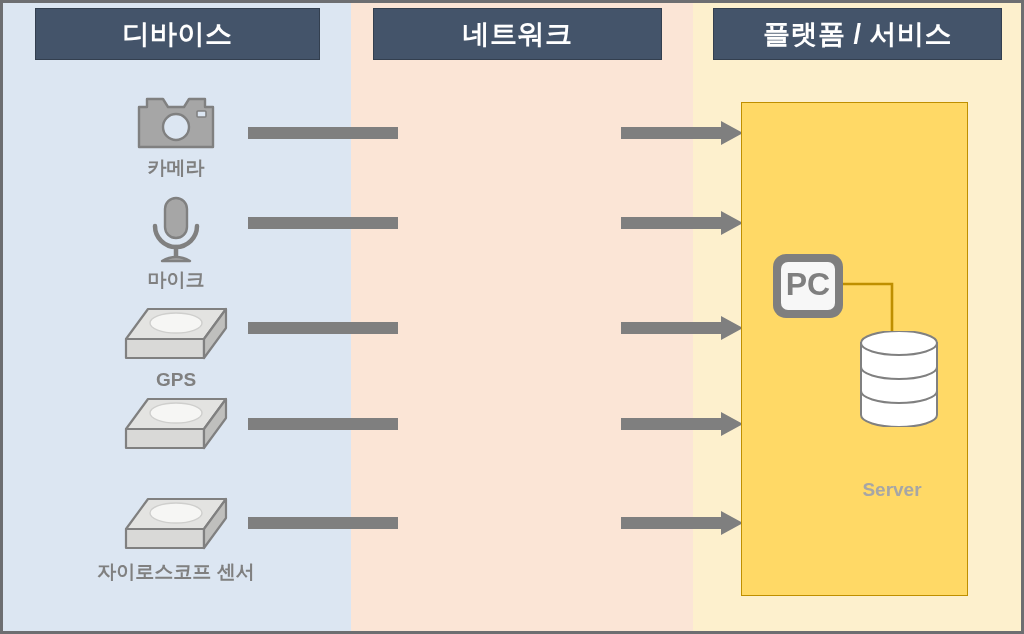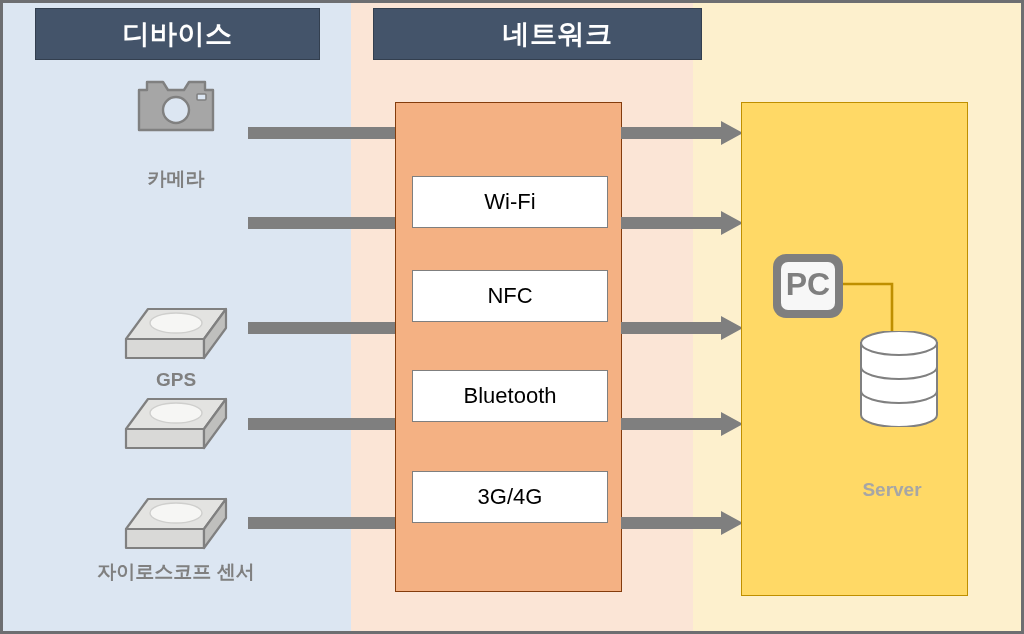--- a/index.html
+++ b/index.html
@@ -29,21 +29,21 @@
     position:absolute;top:5px;height:50px;
     background:#44546a;
     border:1px solid #333f4f;
     color:#ffffff;
     display:flex;align-items:center;justify-content:center;
     font-size:27px;font-weight:bold;
     letter-spacing:0.5px;
     white-space:nowrap;
   }
   #hdr-devices {left:32px; width:283px;}
-  #hdr-network {left:370px;width:287px;padding-left:40px;}
+  #hdr-network {left:370px;width:287px;}
   #hdr-platform{left:710px;width:287px;}
 
   
   .device-item{
     position:absolute;
     left:40px;width:266px;
     display:flex;flex-direction:column;align-items:center;
   }
   .device-label{
     color:#808080;
@@ -97,30 +97,40 @@
 <body>
 
 <div id="canvas">
 
   <div class="column" id="col-devices"></div>
   <div class="column" id="col-network"></div>
   <div class="column" id="col-platform"></div>
 
   <div class="header-box" id="hdr-devices">디바이스</div>
   <div class="header-box" id="hdr-network">네트워크</div>
-
-  <div class="device-item" style="top:75px;gap:28px;">
+  <div class="header-box" id="hdr-platform">플랫폼 / 서비스</div>
+
+  <div class="device-item" style="top:92px;">
     <svg class="device-icon" width="82" height="58" viewBox="0 0 82 58">
       <path d="M28 4 L33 12 L49 12 L54 4 L70 4 L70 12 L78 12 L78 52 L4 52 L4 12 L12 12 L12 4 Z" fill="#a6a6a6" stroke="#808080" stroke-width="2.4" stroke-linejoin="round"></path>
       <circle cx="41" cy="32" r="13" fill="#dce6f2" stroke="#808080" stroke-width="2.4"></circle>
       <rect x="62" y="16" width="9" height="6" rx="1" fill="#dce6f2" stroke="#808080" stroke-width="1.6"></rect>
     </svg>
     <div class="device-label">카메라</div>
   </div>
 
+  <div class="device-item" style="top:192px;">
+    <svg class="device-icon" width="64" height="70" viewBox="0 0 64 70">
+      <rect x="21" y="3" width="22" height="40" rx="11" fill="#a6a6a6" stroke="#808080" stroke-width="2.4"></rect>
+      <path d="M11 31 A21 21 0 0 0 53 31" fill="none" stroke="#808080" stroke-width="4.5" stroke-linecap="round"></path>
+      <line x1="32" y1="52" x2="32" y2="61" stroke="#808080" stroke-width="4.5" stroke-linecap="round"></line>
+      <path d="M18 66 Q32 58 46 66 Z" fill="#a6a6a6" stroke="#808080" stroke-width="2.4" stroke-linejoin="round"></path>
+    </svg>
+    <div class="device-label">마이크</div>
+  </div>
 
   <div class="device-item" style="top:302px;">
     <svg class="device-icon" width="108" height="62" viewBox="0 0 108 62">
       <path d="M26 4 L104 4 L82 34 L4 34 Z" fill="#e3e3e1" stroke="#808080" stroke-width="2.2" stroke-linejoin="round"></path>
       <path d="M4 34 L82 34 L82 53 L4 53 Z" fill="#d9d9d7" stroke="#808080" stroke-width="2.2" stroke-linejoin="round"></path>
       <path d="M82 34 L104 4 L104 23 L82 53 Z" fill="#bfbfbd" stroke="#808080" stroke-width="2.2" stroke-linejoin="round"></path>
       <ellipse cx="54" cy="18" rx="26" ry="10" fill="#f6f6f4" stroke="#cfcfcd" stroke-width="1.4"></ellipse>
     </svg>
     <div class="device-label">GPS</div>
   </div>
@@ -153,26 +163,20 @@
   <svg class="arrow" style="left:245px;top:317px;" width="150" height="16" viewBox="0 0 150 16">
     <rect x="0" y="2" width="150" height="12" fill="#7f7f7f"></rect>
   </svg>
   <svg class="arrow" style="left:245px;top:413px;" width="150" height="16" viewBox="0 0 150 16">
     <rect x="0" y="2" width="150" height="12" fill="#7f7f7f"></rect>
   </svg>
   <svg class="arrow" style="left:245px;top:512px;" width="150" height="16" viewBox="0 0 150 16">
     <rect x="0" y="2" width="150" height="12" fill="#7f7f7f"></rect>
   </svg>
 
-  <div id="network-panel">
-    <div class="proto-box" style="top:73px;">Wi-Fi</div>
-    <div class="proto-box" style="top:167px;">NFC</div>
-    <div class="proto-box" style="top:267px;">Bluetooth</div>
-    <div class="proto-box" style="top:368px;">3G/4G</div>
-  </div>
 
   <svg class="arrow" style="left:618px;top:118px;" width="122" height="24" viewBox="0 0 122 24">
     <path d="M0 6 L100 6 L100 0 L122 12 L100 24 L100 18 L0 18 Z" fill="#7f7f7f"></path>
   </svg>
   <svg class="arrow" style="left:618px;top:208px;" width="122" height="24" viewBox="0 0 122 24">
     <path d="M0 6 L100 6 L100 0 L122 12 L100 24 L100 18 L0 18 Z" fill="#7f7f7f"></path>
   </svg>
   <svg class="arrow" style="left:618px;top:313px;" width="122" height="24" viewBox="0 0 122 24">
     <path d="M0 6 L100 6 L100 0 L122 12 L100 24 L100 18 L0 18 Z" fill="#7f7f7f"></path>
   </svg>

